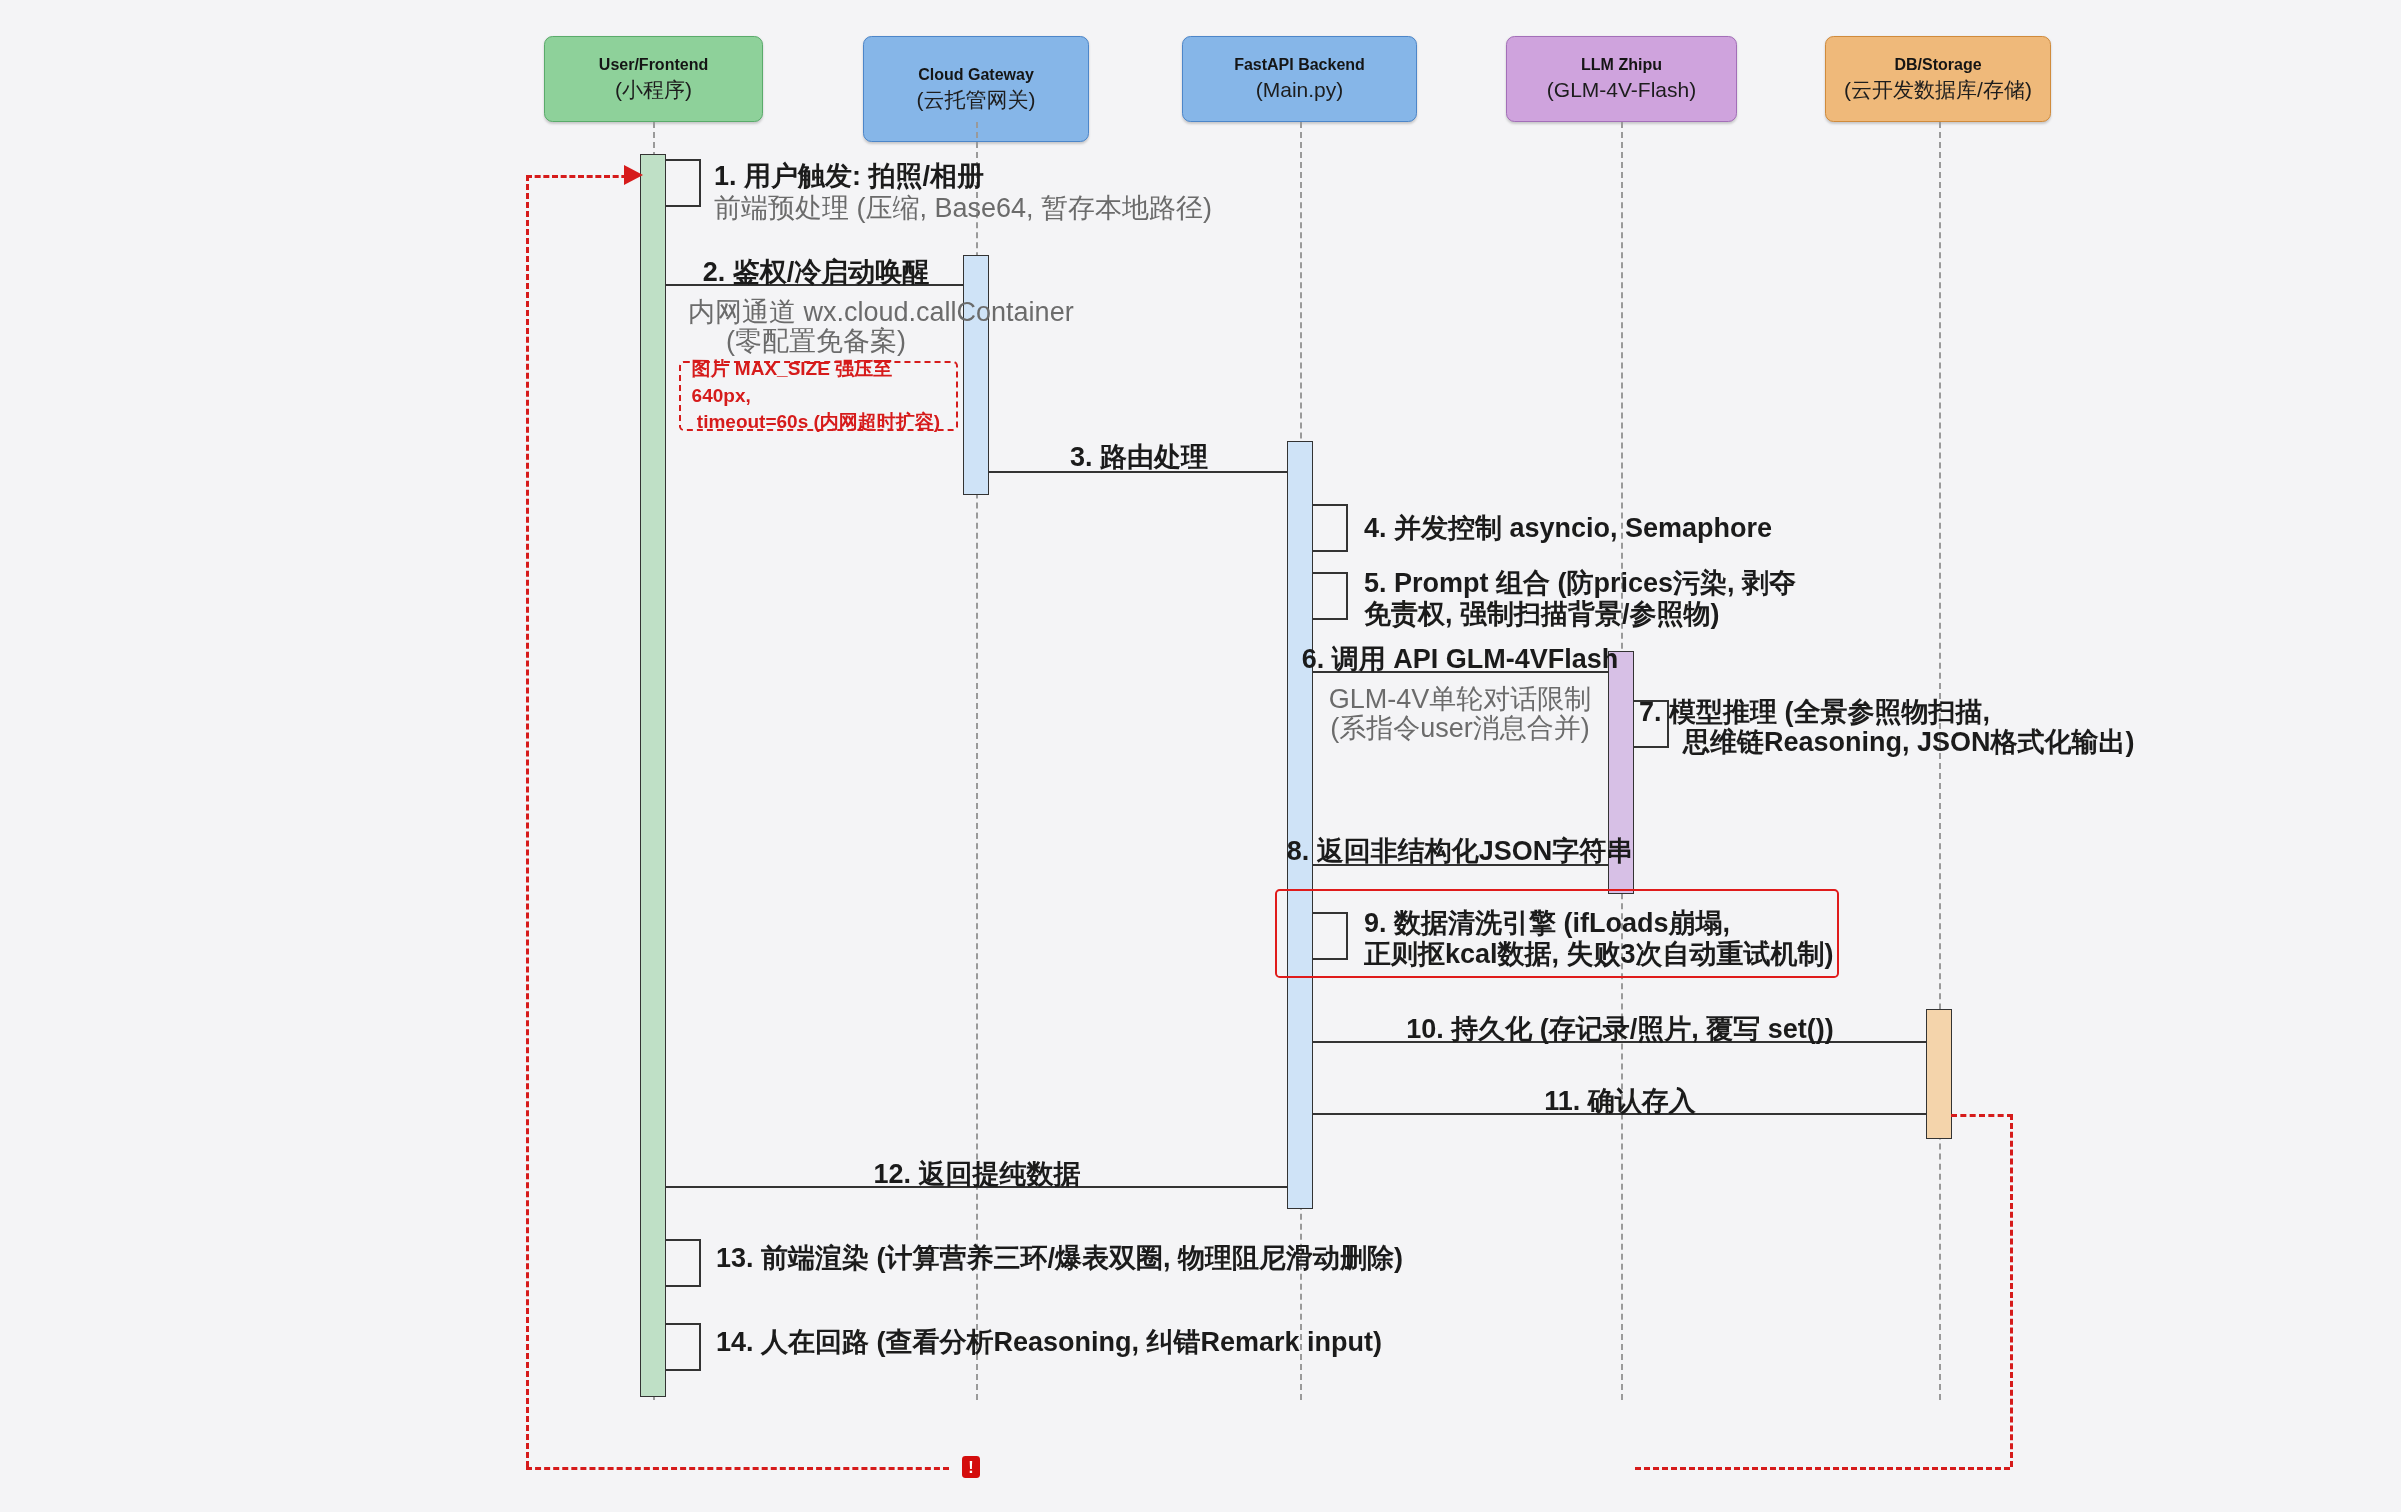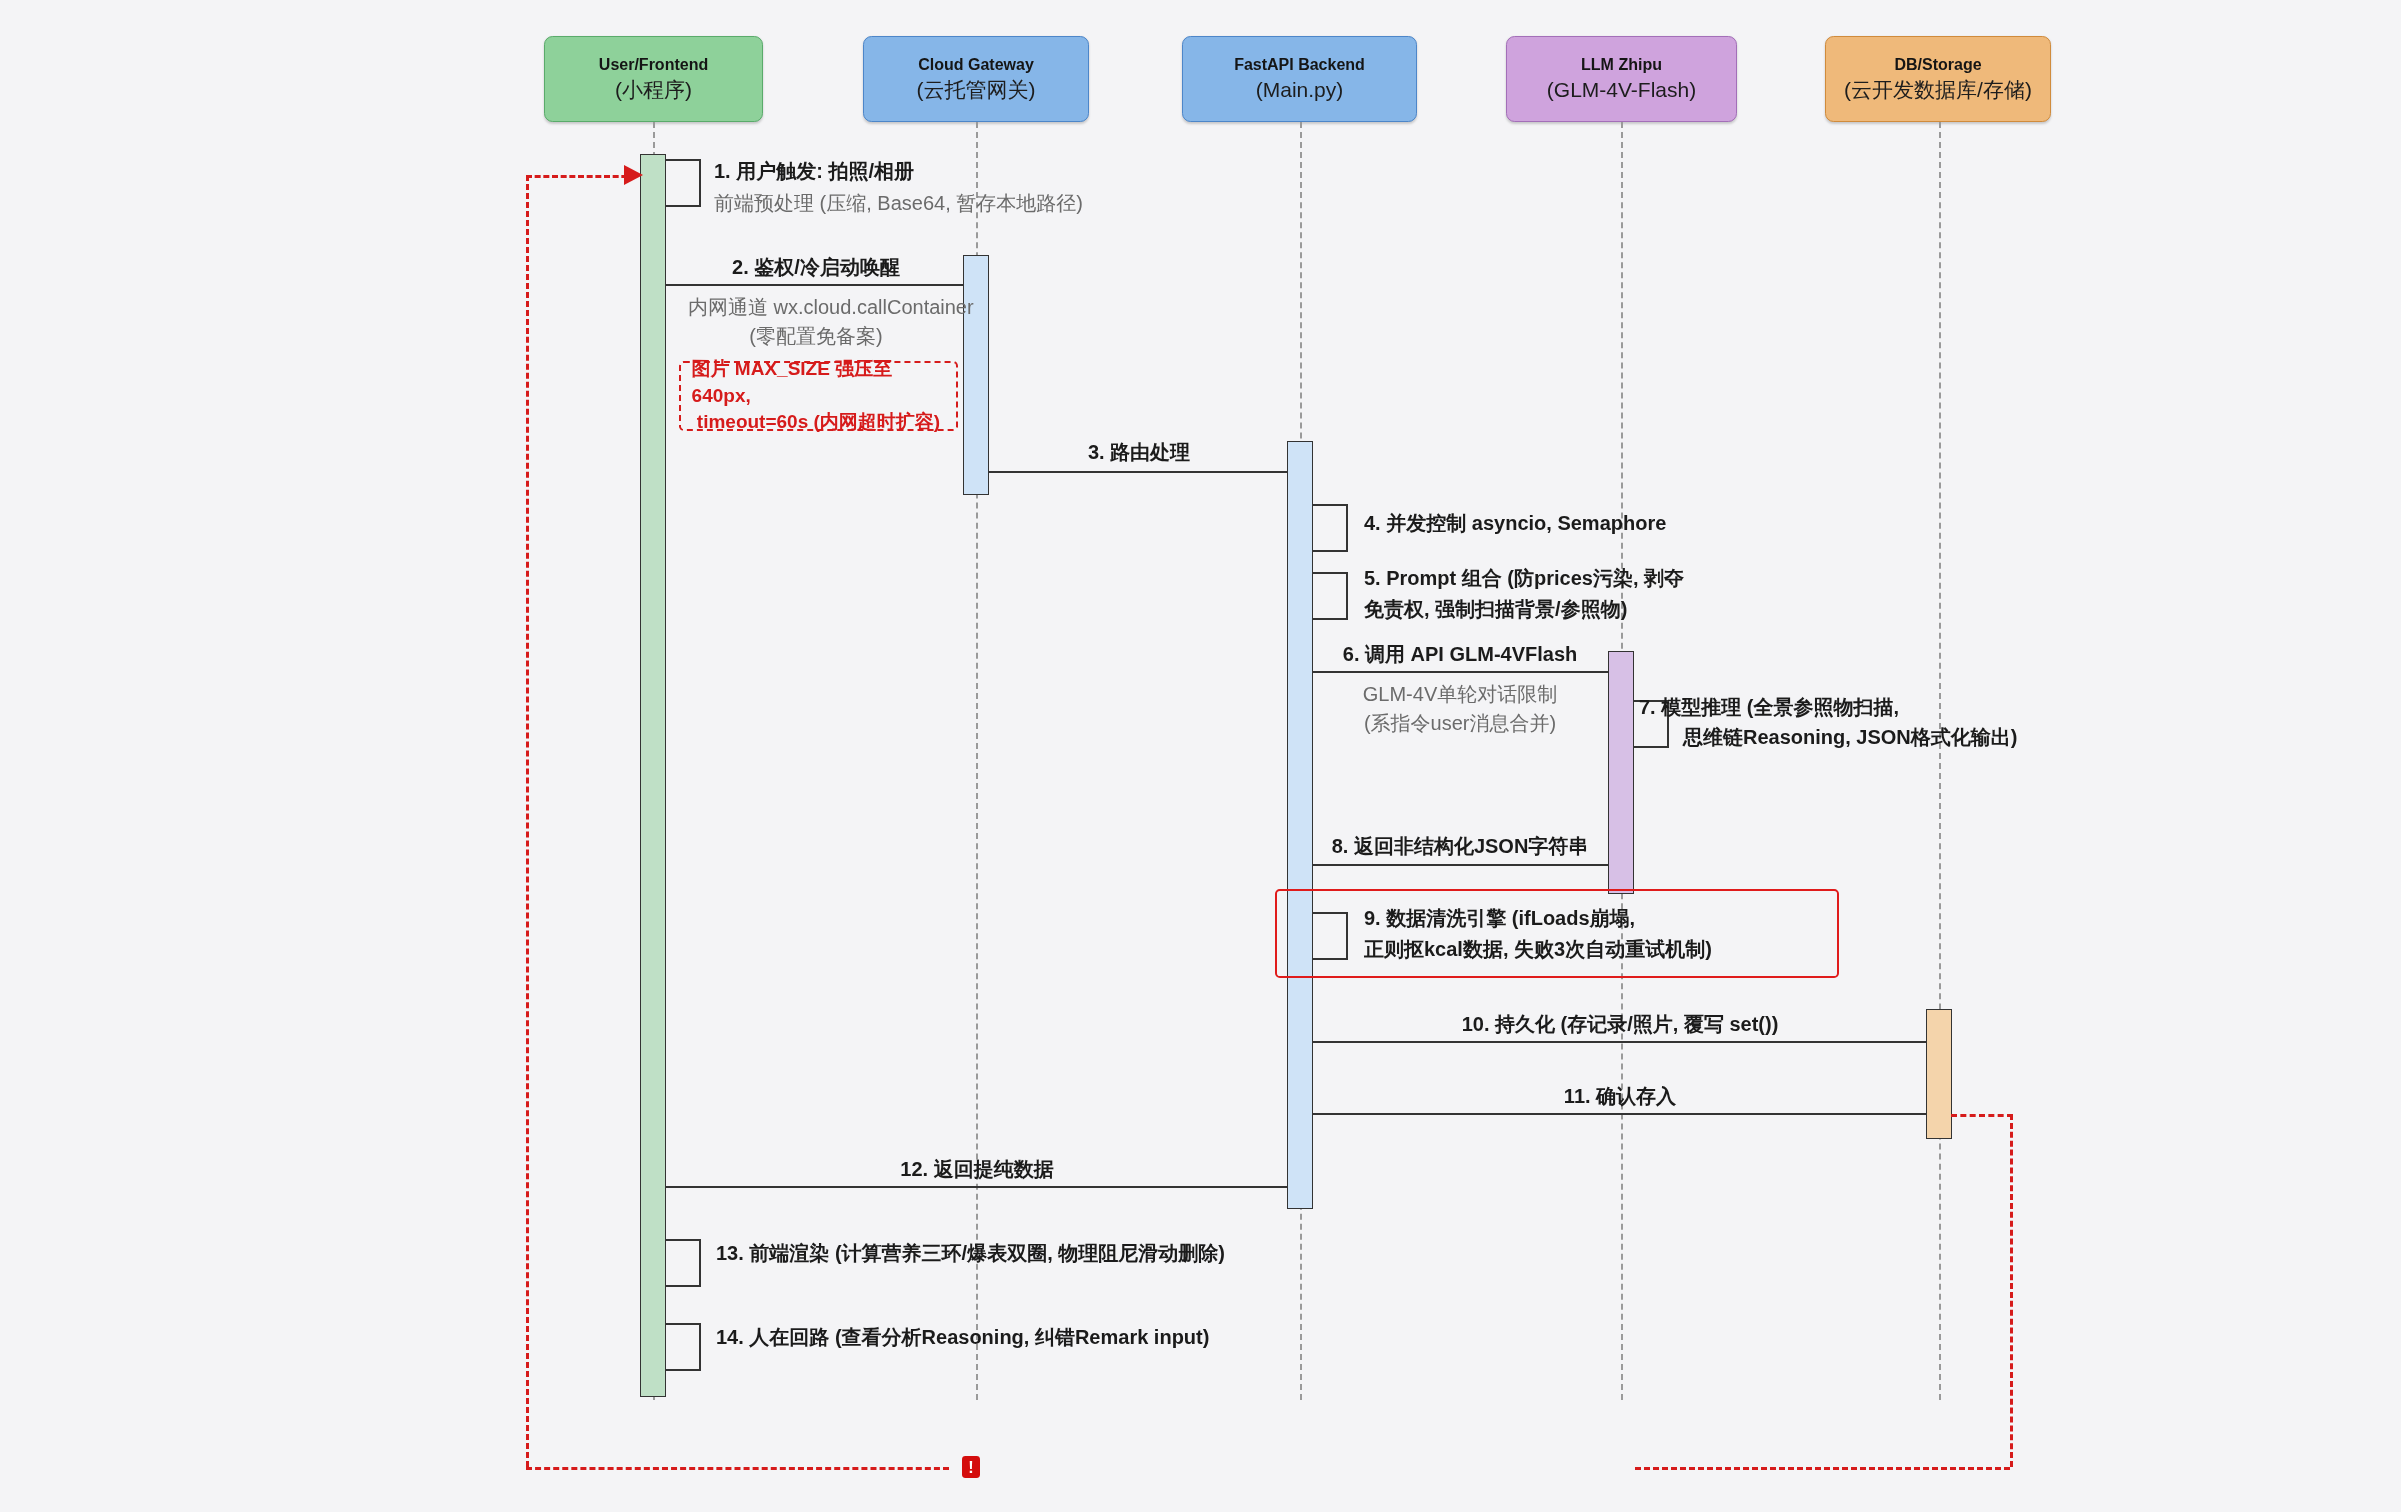--- a/index.html
+++ b/index.html
@@ -47,21 +47,21 @@
   
   .selfloop{
     position:absolute;
     border:2.4px solid #333;border-left:none;
     box-sizing:border-box;
   }
 
   
   .mlabel{
     position:absolute;
-    font-size:20px;font-weight:bold;color:#1b1b1b;line-height:1.38;
+    font-size:27px;font-weight:bold;color:#1b1b1b;line-height:1.38;
     white-space:nowrap;
   }
   .mlabel.sub{
     font-weight:normal;color:#6b6b6b;
   }
   .mlabel.center{transform:translateX(-50%);text-align:center;}
 
   
   .note-red{
     position:absolute;
@@ -98,21 +98,21 @@
 </head>
 <body>
 
 <div id="canvas">
 
   <div class="participant" style="left:544px;top:36px;width:219px;height:86px;background:#8ed19a;border-color:#5aab6b;">
     <div class="pname">User/Frontend</div>
     <div class="psub">(小程序)</div>
   </div>
 
-  <div class="participant" style="left:863px;top:36px;width:226px;height:86px;background:#86b6e8;border-color:#4d86c9;">
+  <div class="participant" style="left:863px;top:36px;width:226px;height:106px;background:#86b6e8;border-color:#4d86c9;">
     <div class="pname">Cloud Gateway</div>
     <div class="psub">(云托管网关)</div>
   </div>
 
   <div class="participant" style="left:1182px;top:36px;width:235px;height:86px;background:#86b6e8;border-color:#4d86c9;">
     <div class="pname">FastAPI Backend</div>
     <div class="psub">(Main.py)</div>
   </div>
 
   <div class="participant" style="left:1506px;top:36px;width:231px;height:86px;background:#cfa3dd;border-color:#a36fb8;">

